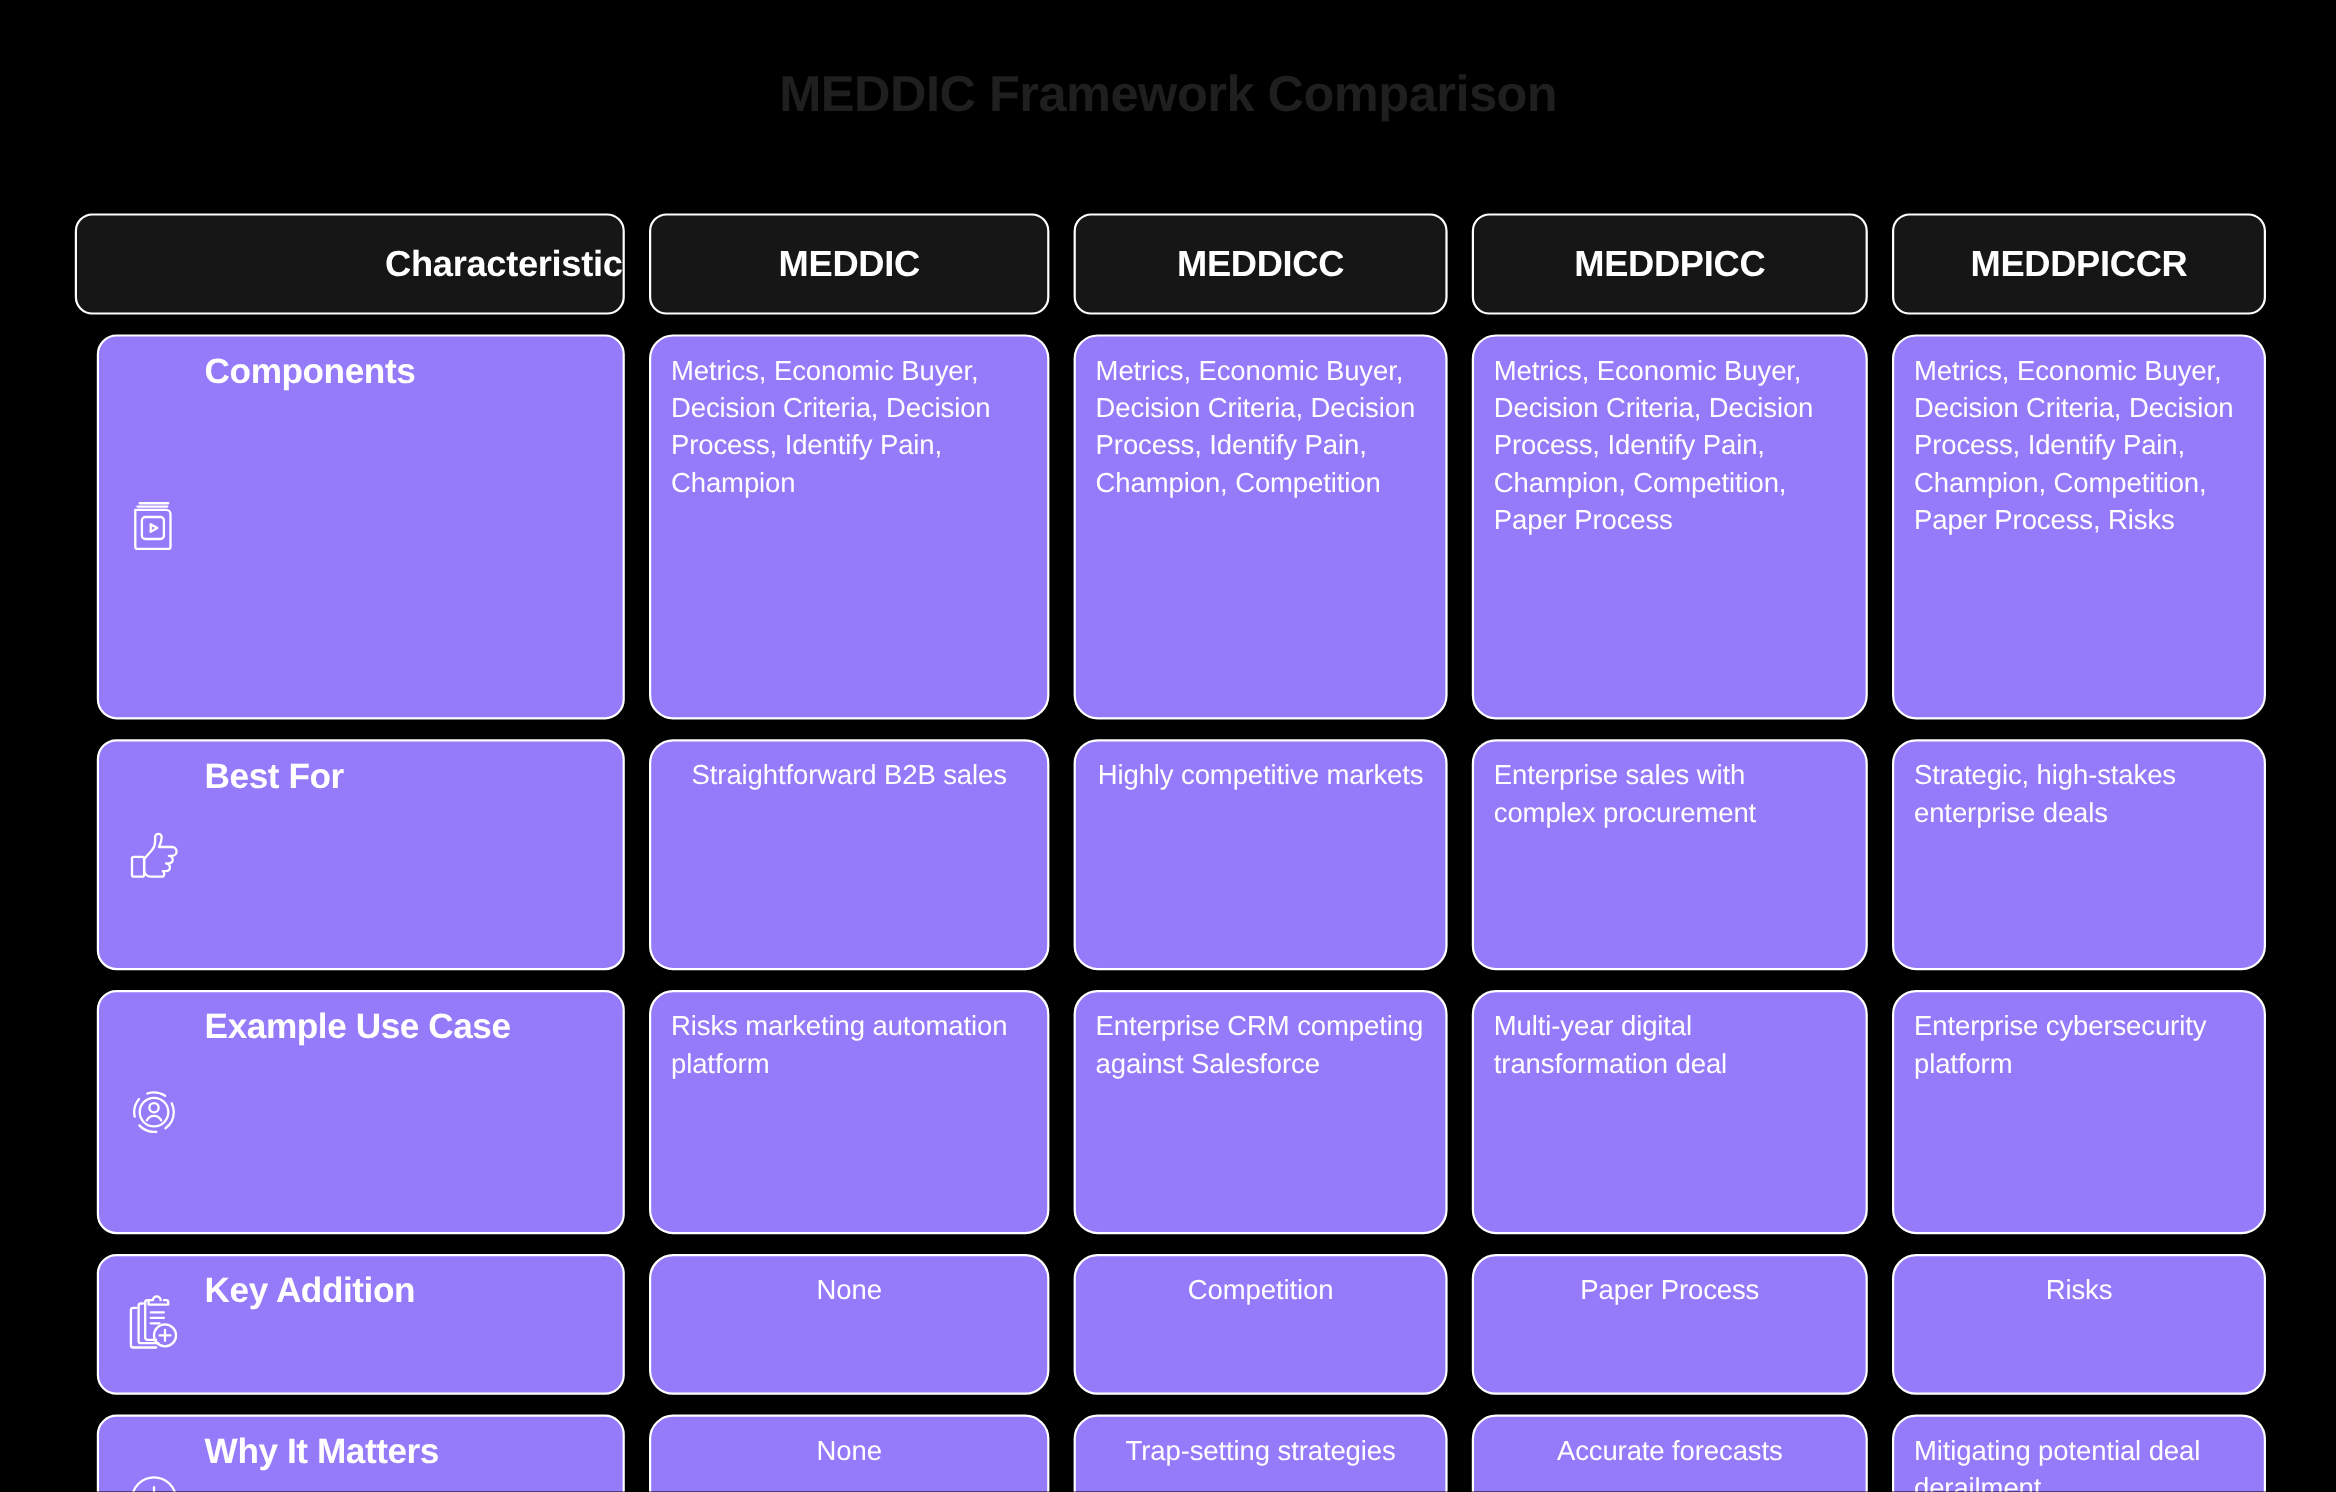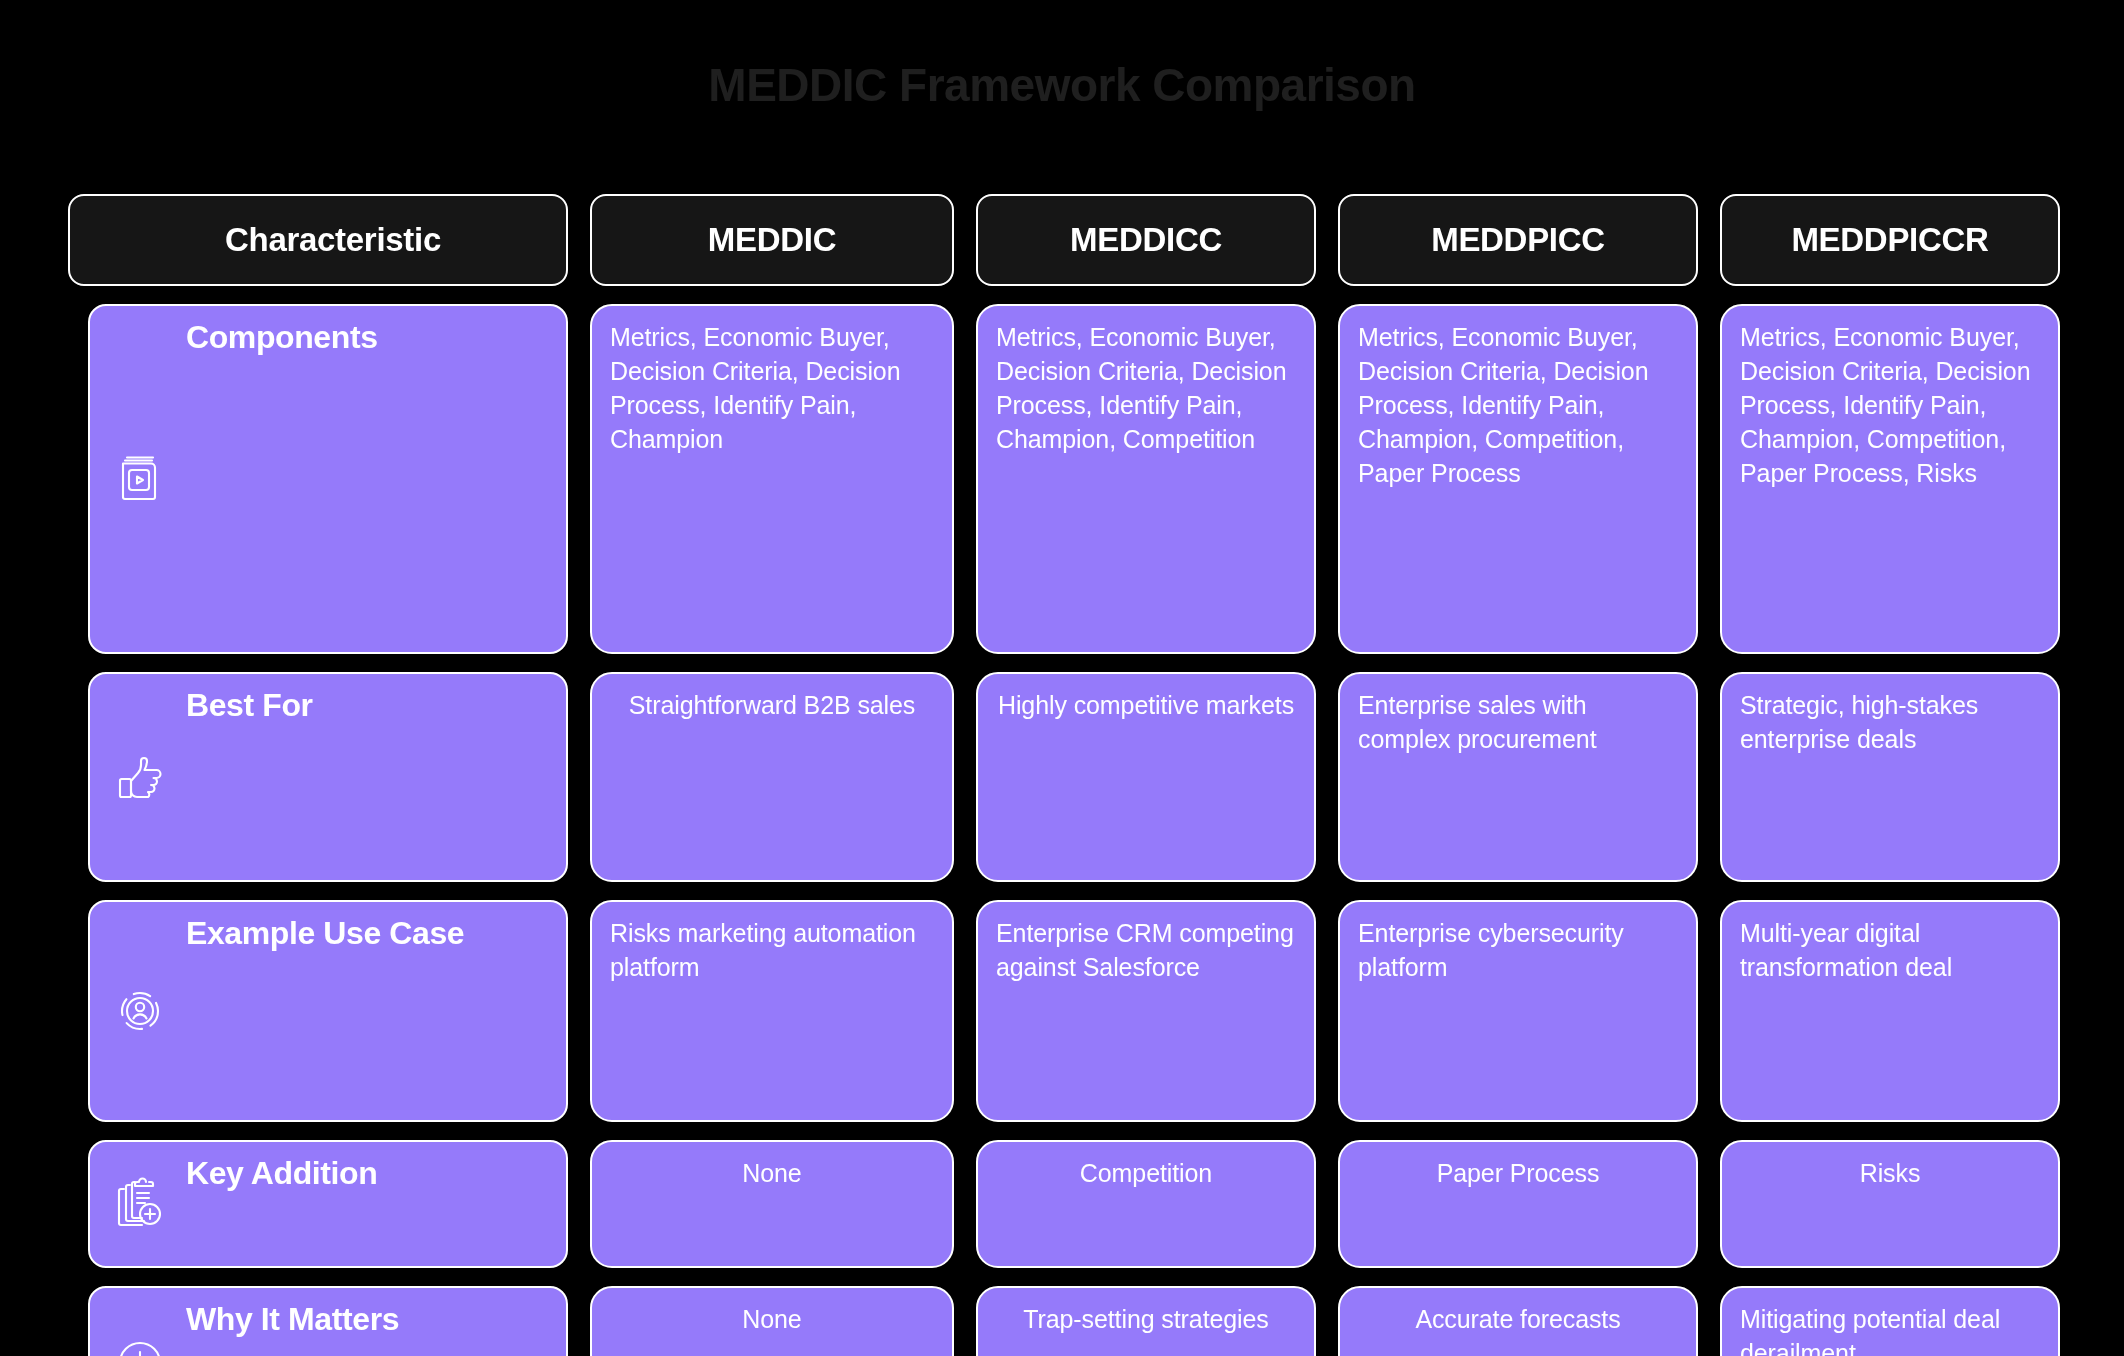--- a/index.html
+++ b/index.html
@@ -44,21 +44,21 @@
     border: 2px solid #ffffff;
     border-radius: 16px;
     height: 92px;
     display: flex;
     align-items: center;
     color: #ffffff;
     font-size: 33px;
     font-weight: bold;
     letter-spacing: -0.3px;
   }
-  .hcell.left { justify-content: center; padding-left: 30px; }
+  .hcell.left { justify-content: flex-end; padding-left: 30px; }
   .hcell.center { justify-content: center; }
 
   
   .lcell {
     background: #957AFA;
     border: 2px solid #ffffff;
     border-radius: 18px;
     display: flex;
     align-items: center;
     gap: 18px;
@@ -188,24 +188,24 @@
       </span>
       <span class="lbl">Example Use Case</span>
     </div>
     <div class="dcell r-usecase">
       <span>Risks marketing automation platform</span>
     </div>
     <div class="dcell r-usecase">
       <span>Enterprise CRM competing against Salesforce</span>
     </div>
     <div class="dcell r-usecase">
+      <span>Multi-year digital transformation deal</span>
+    </div>
+    <div class="dcell r-usecase">
       <span>Enterprise cybersecurity platform</span>
-    </div>
-    <div class="dcell r-usecase">
-      <span>Multi-year digital transformation deal</span>
     </div>
 
     <div class="lcell r-keyadd">
       <span class="icon">
         <svg width="56" height="56" viewBox="0 0 56 56" fill="none" stroke="#ffffff" stroke-width="2.1" stroke-linecap="round" stroke-linejoin="round">
           <path d="M12 13h-3a2 2 0 0 0-2 2v32a2 2 0 0 0 2 2h21"></path>
           <path d="M18 9h-2a2 2 0 0 0-2 2v32a2 2 0 0 0 2 2h16"></path>
           <path d="M23 6h-1a2 2 0 0 0-2 2v32a2 2 0 0 0 2 2h8"></path>
           <path d="M26 6h-1a2 2 0 0 0-2 2v2h18V8a2 2 0 0 0-2-2h-2"></path>
           <path d="M27 6a3.5 3.5 0 0 1 7 0"></path>

